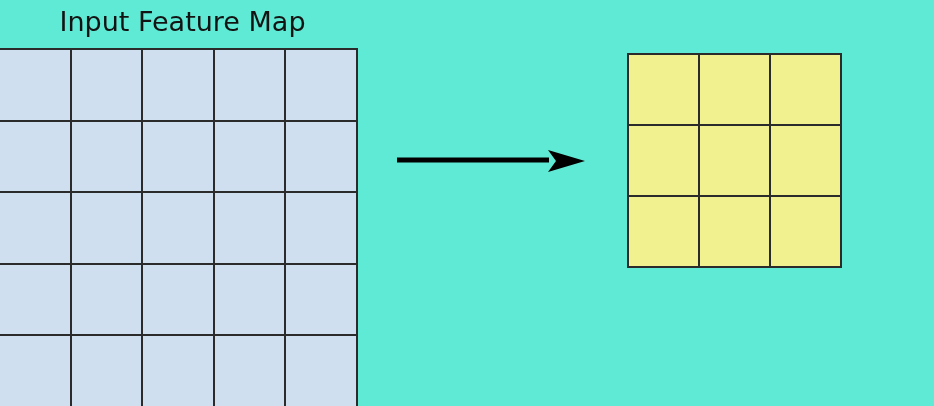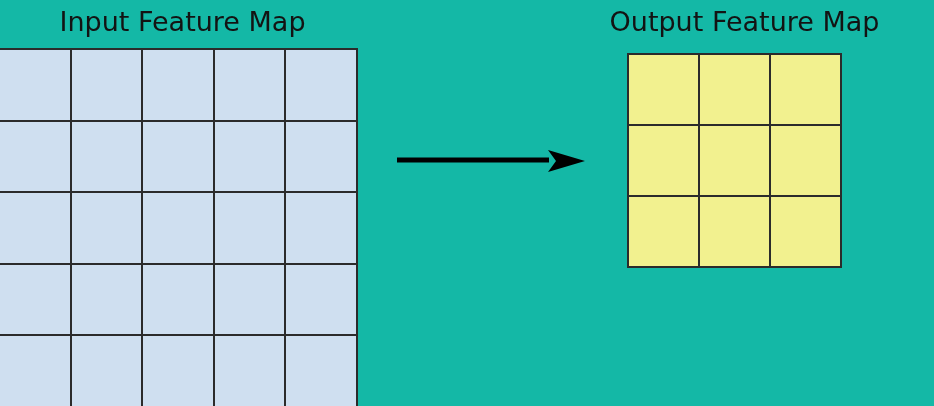--- a/index.html
+++ b/index.html
@@ -7,21 +7,21 @@
     padding: 0;
     background: #ffffff;
   }
   body {
     font-family: "DejaVu Sans", sans-serif;
   }
   #canvas {
     position: relative;
     width: 934px;
     height: 406px;
-    background: #14b8a6;
+    background: #5eead4;
     overflow: hidden;
   }
 
   .panel-title {
     position: absolute;
     font-family: "DejaVu Sans", sans-serif;
     font-size: 27px;
     line-height: 1;
     color: #131313;
     white-space: nowrap;
@@ -112,21 +112,20 @@
     <div class="cell"></div>
     <div class="cell"></div>
     <div class="cell"></div>
   </div>
 
   <svg id="arrow" viewBox="0 0 196 38">
     <rect x="4" y="15.5" width="152" height="5" fill="#000000"></rect>
     <path d="M 155 8 L 192 19 L 155 30 L 163 19 Z" fill="#000000"></path>
   </svg>
 
-  <div class="panel-title" id="output-title">Output Feature Map</div>
 
   <div class="grid" id="output-grid">
     <div class="cell"></div>
     <div class="cell"></div>
     <div class="cell"></div>
     <div class="cell"></div>
     <div class="cell"></div>
     <div class="cell"></div>
     <div class="cell"></div>
     <div class="cell"></div>

